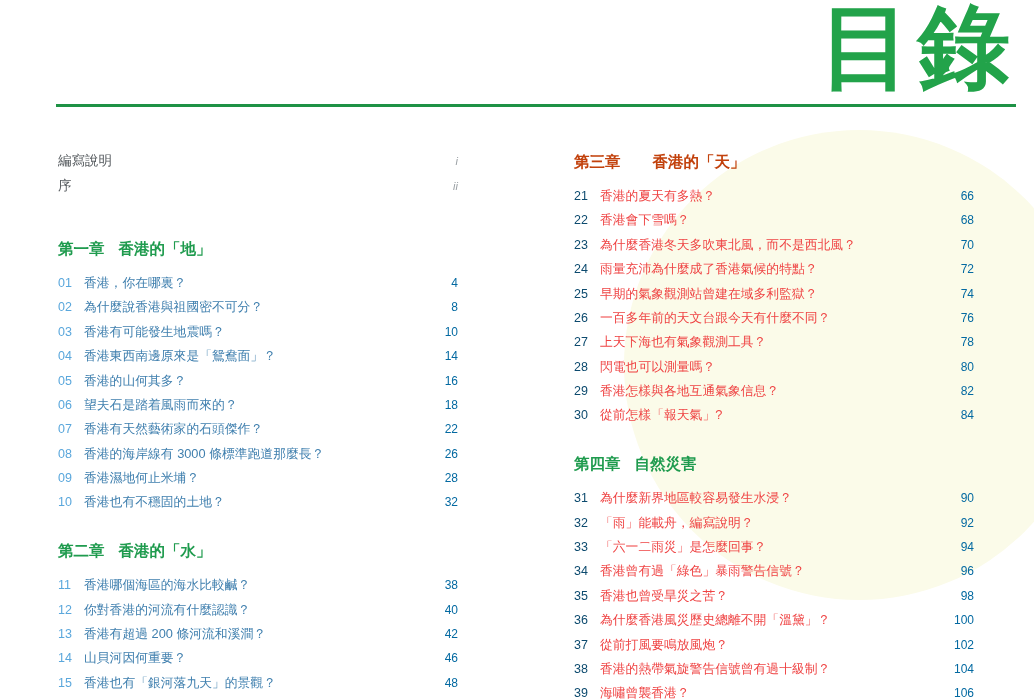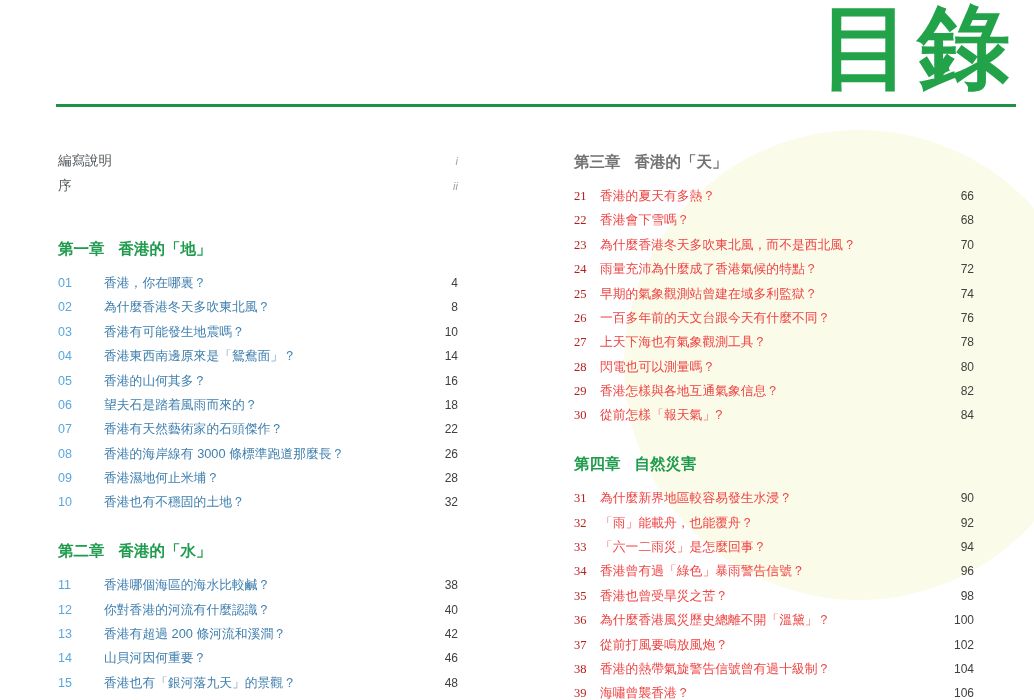--- a/index.html
+++ b/index.html
@@ -61,44 +61,44 @@
   }
 
   .chapter{
     display:flex;align-items:baseline;
     margin:0 0 14px 0;
     font-size:15.5px;
     font-weight:bold;
   }
   .chapter .ch-num{margin-right:14px;}
   .chapter.green{color:#1f9b4e;}
-  .chapter.orange{color:#737373;}
+  .chapter.orange{color:#c2410c;gap:18px;}
 
   .entries{margin-bottom:30px;}
   .entry{
     display:flex;align-items:baseline;
     font-size:12.8px;
     margin-bottom:6.5px;
     line-height:1.35;
   }
   .entry .num{
     width:26px;
     flex:0 0 26px;
     font-size:12.5px;
   }
   .entry .txt{flex:1;padding-right:8px;}
   .entry .pg{
     width:34px;flex:0 0 34px;
     text-align:right;
     font-size:12px;
-    color:#404040;
+    color:#0369a1;
   }
   .blue .num{color:#5aa7dc;}
-  .blue .txt{color:#3f7fae;margin-left:20px;}
-  .orange-e .num{color:#b91c1c;font-family:Liberation Serif, serif;}
+  .blue .txt{color:#3f7fae;}
+  .orange-e .num{color:#0c4a6e;}
   .orange-e .txt{color:#ef4444;}
 </style>
 </head>
 <body>
 
 <div class="deco-circle"></div>
 
 <div class="page">
 
   <div class="title">目錄</div>
@@ -124,21 +124,21 @@
       <span class="ch-name">香港的「地」</span>
     </div>
     <div class="entries">
       <div class="entry blue">
         <span class="num">01</span>
         <span class="txt">香港，你在哪裏？</span>
         <span class="pg">4</span>
       </div>
       <div class="entry blue">
         <span class="num">02</span>
-        <span class="txt">為什麼香港冬天多吹東北風？</span>
+        <span class="txt">為什麼說香港與祖國密不可分？</span>
         <span class="pg">8</span>
       </div>
       <div class="entry blue">
         <span class="num">03</span>
         <span class="txt">香港有可能發生地震嗎？</span>
         <span class="pg">10</span>
       </div>
       <div class="entry blue">
         <span class="num">04</span>
         <span class="txt">香港東西南邊原來是「鴛鴦面」？</span>
@@ -280,21 +280,21 @@
       <span class="ch-name">自然災害</span>
     </div>
     <div class="entries">
       <div class="entry orange-e">
         <span class="num">31</span>
         <span class="txt">為什麼新界地區較容易發生水浸？</span>
         <span class="pg">90</span>
       </div>
       <div class="entry orange-e">
         <span class="num">32</span>
-        <span class="txt">「雨」能載舟，也能覆舟？</span>
+        <span class="txt">「雨」能載舟，編寫說明？</span>
         <span class="pg">92</span>
       </div>
       <div class="entry orange-e">
         <span class="num">33</span>
         <span class="txt">「六一二雨災」是怎麼回事？</span>
         <span class="pg">94</span>
       </div>
       <div class="entry orange-e">
         <span class="num">34</span>
         <span class="txt">香港曾有過「綠色」暴雨警告信號？</span>

